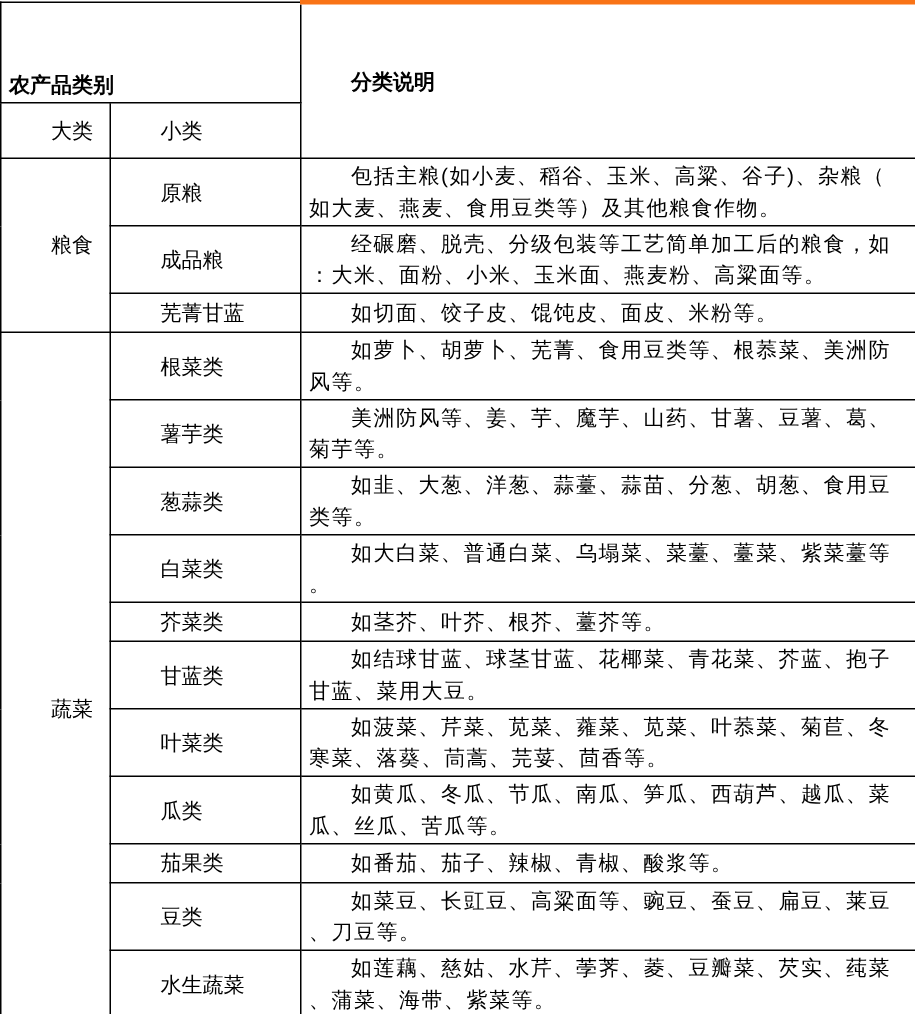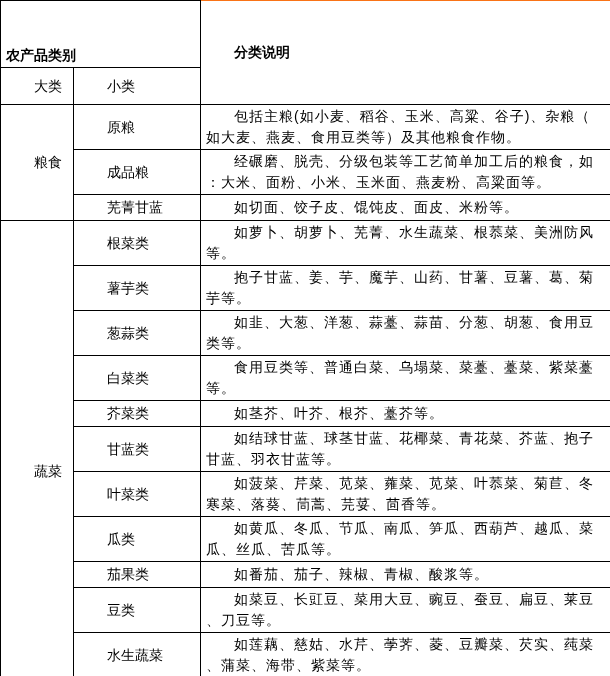--- a/index.html
+++ b/index.html
@@ -28,21 +28,21 @@
     line-height: 21px;
     height: 23px;
     color: #000000;
     overflow: hidden;
   }
   .cell-text { text-indent: 2em; }
   .cell-text.no-indent { text-indent: 0; margin-top: 43px; }
   .bold { font-weight: bold; }
   .hdr1-td { height: 42px; border-bottom: 1px solid #000; }
   .hdr2-td { height: 34px; margin-left: 20px; }
-  .desc-header-td { border-top: 1px solid #f97316; }
+  .desc-header-td { border-top: 3px solid #f97316; }
   .desc-cell {
     letter-spacing: 1px;
     word-break: break-all;
     line-break: anywhere;
     margin-top: 36px;
   }
   .label-cell, .major-cell { letter-spacing: 0; }
 </style>
 </head>
 <body>
@@ -100,61 +100,61 @@
           </td>
         </tr>
         <tr>
           <td rowspan="12" class="major-cell">
             <div class="cell-text">蔬菜</div>
           </td>
           <td class="label-cell">
             <div class="cell-text">根菜类</div>
           </td>
           <td class="desc-cell">
-            <div class="cell-text">如萝卜、胡萝卜、芜菁、水生蔬菜、根菾菜、美洲防风等。</div>
+            <div class="cell-text">如萝卜、胡萝卜、芜菁、食用豆类等、根菾菜、美洲防风等。</div>
           </td>
         </tr>
         <tr>
           <td class="label-cell">
             <div class="cell-text">薯芋类</div>
           </td>
           <td class="desc-cell">
-            <div class="cell-text">抱子甘蓝、姜、芋、魔芋、山药、甘薯、豆薯、葛、菊芋等。</div>
+            <div class="cell-text">美洲防风等、姜、芋、魔芋、山药、甘薯、豆薯、葛、菊芋等。</div>
           </td>
         </tr>
         <tr>
           <td class="label-cell">
             <div class="cell-text">葱蒜类</div>
           </td>
           <td class="desc-cell">
             <div class="cell-text">如韭、大葱、洋葱、蒜薹、蒜苗、分葱、胡葱、食用豆类等。</div>
           </td>
         </tr>
         <tr>
           <td class="label-cell">
             <div class="cell-text">白菜类</div>
           </td>
           <td class="desc-cell">
-            <div class="cell-text">食用豆类等、普通白菜、乌塌菜、菜薹、薹菜、紫菜薹等。</div>
+            <div class="cell-text">如大白菜、普通白菜、乌塌菜、菜薹、薹菜、紫菜薹等。</div>
           </td>
         </tr>
         <tr>
           <td class="label-cell">
             <div class="cell-text">芥菜类</div>
           </td>
           <td class="desc-cell">
             <div class="cell-text">如茎芥、叶芥、根芥、薹芥等。</div>
           </td>
         </tr>
         <tr>
           <td class="label-cell">
             <div class="cell-text">甘蓝类</div>
           </td>
           <td class="desc-cell">
-            <div class="cell-text">如结球甘蓝、球茎甘蓝、花椰菜、青花菜、芥蓝、抱子甘蓝、羽衣甘蓝等。</div>
+            <div class="cell-text">如结球甘蓝、球茎甘蓝、花椰菜、青花菜、芥蓝、抱子甘蓝、菜用大豆。</div>
           </td>
         </tr>
         <tr>
           <td class="label-cell">
             <div class="cell-text">叶菜类</div>
           </td>
           <td class="desc-cell">
             <div class="cell-text">如菠菜、芹菜、苋菜、蕹菜、苋菜、叶菾菜、菊苣、冬寒菜、落葵、茼蒿、芫荽、茴香等。</div>
           </td>
         </tr>
@@ -172,21 +172,21 @@
           </td>
           <td class="desc-cell">
             <div class="cell-text">如番茄、茄子、辣椒、青椒、酸浆等。</div>
           </td>
         </tr>
         <tr>
           <td class="label-cell">
             <div class="cell-text">豆类</div>
           </td>
           <td class="desc-cell">
-            <div class="cell-text">如菜豆、长豇豆、菜用大豆、豌豆、蚕豆、扁豆、莱豆、刀豆等。</div>
+            <div class="cell-text">如菜豆、长豇豆、高粱面等、豌豆、蚕豆、扁豆、莱豆、刀豆等。</div>
           </td>
         </tr>
         <tr>
           <td class="label-cell">
             <div class="cell-text">水生蔬菜</div>
           </td>
           <td class="desc-cell">
             <div class="cell-text">如莲藕、慈姑、水芹、荸荠、菱、豆瓣菜、芡实、莼菜、蒲菜、海带、紫菜等。</div>
           </td>
         </tr>

